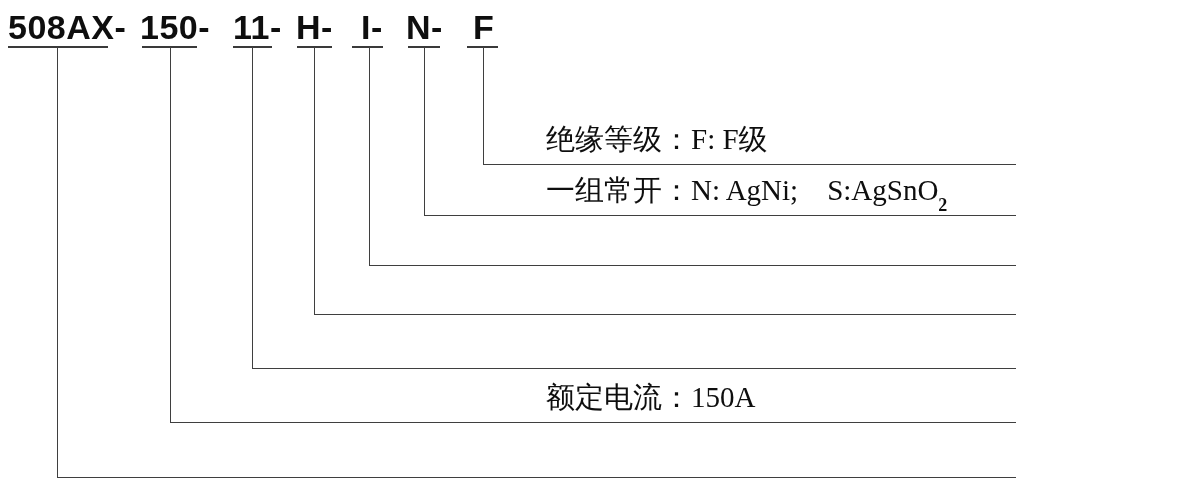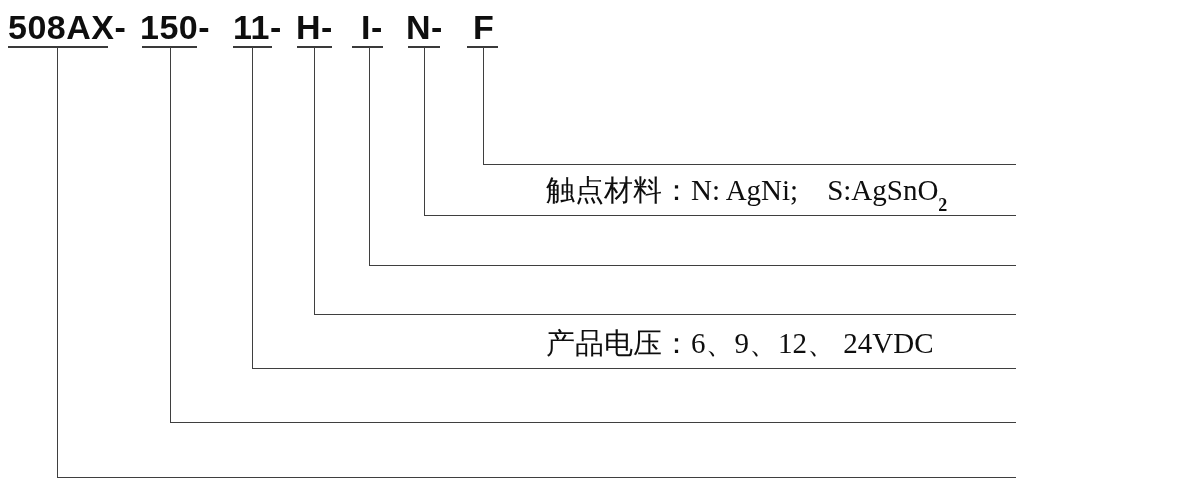--- a/index.html
+++ b/index.html
@@ -81,16 +81,17 @@
   <i class="useg" style="left:467px;width:31px"></i>
 
   <div class="connector" style="left:483px;top:47px;width:702px;height:117px"></div>
   <div class="connector" style="left:424px;top:47px;width:761px;height:168px"></div>
   <div class="connector" style="left:369px;top:47px;width:816px;height:218px"></div>
   <div class="connector" style="left:314px;top:47px;width:871px;height:267px"></div>
   <div class="connector" style="left:252px;top:47px;width:933px;height:321px"></div>
   <div class="connector" style="left:170px;top:47px;width:1015px;height:375px"></div>
   <div class="connector" style="left:57px;top:47px;width:1128px;height:430px"></div>
 
-  <div class="row" style="top:173px"><span>触点材料：N: AgNi;    S:AgSnO</span><sub>2</sub></div>
-  <div class="row" style="top:326px"><span>产品电压：6、9、12、 24VDC</span><sub></sub></div>
+  <div class="row" style="top:122px"><span>绝缘等级：F: F级</span><sub></sub></div>
+  <div class="row" style="top:173px"><span>一组常开：N: AgNi;    S:AgSnO</span><sub>2</sub></div>
+  <div class="row" style="top:380px"><span>额定电流：150A</span><sub></sub></div>
 
 </div>
 
 </body></html>

